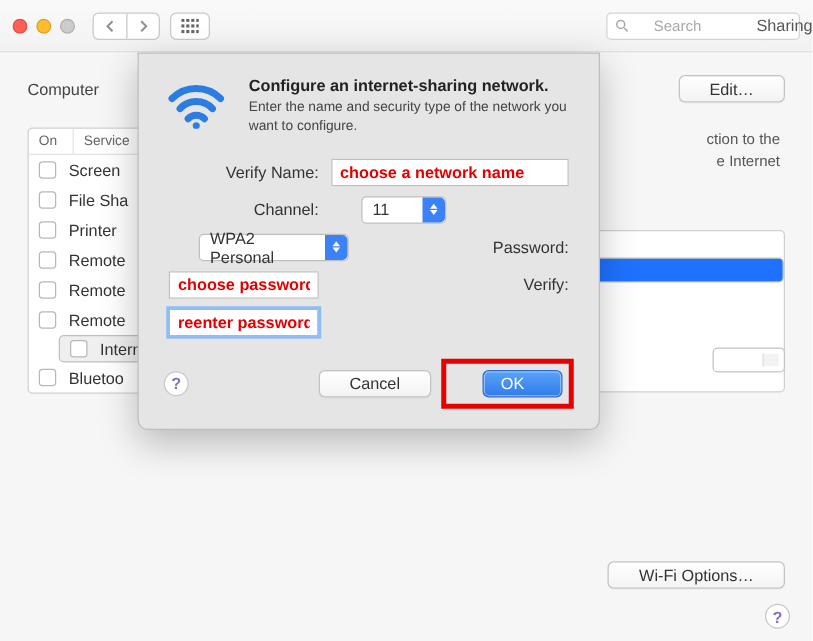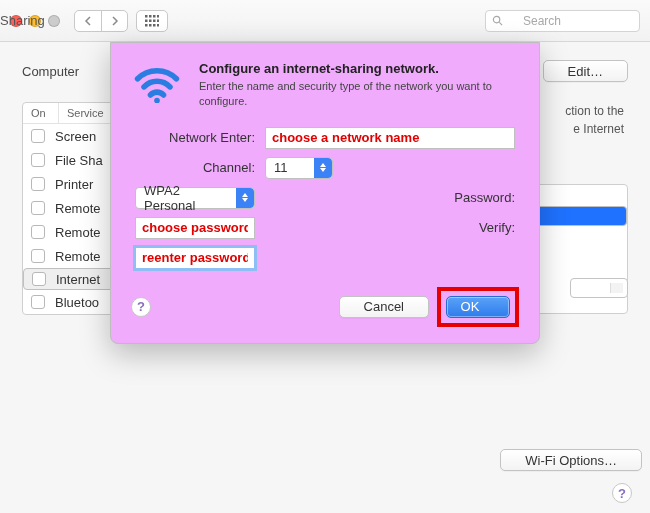--- a/index.html
+++ b/index.html
@@ -7,21 +7,21 @@
 
   
   .titlebar { height: 42px; background: linear-gradient(#fafafa,#f2f2f2); border-bottom: 1px solid #d7d7d7; display: flex; align-items: center; padding: 0 10px; gap: 8px; }
   .traffic { display:flex; gap:7px; margin-right: 6px; }
   .dot { width: 12px; height: 12px; border-radius: 50%; border: 0.5px solid rgba(0,0,0,.15); }
   .red{background:#ff5f57}.yellow{background:#ffbd2e}.green{background:#ccc}
   .navbtns { display:flex; border:1px solid #c9c9c9; border-radius:5px; overflow:hidden; background:#fff; height:22px; }
   .navbtn { width:26px; display:flex; align-items:center; justify-content:center; color:#888; font-size:12px; }
   .navbtn + .navbtn { border-left:1px solid #c9c9c9; }
   .gridbtn { width:32px; height:22px; border:1px solid #c9c9c9; border-radius:5px; background:#fff; display:flex; align-items:center; justify-content:center; font-size:12px; color:#555; }
-  .wintitle { position:absolute; left:0; right:0; text-align:left; color:#555; font-size:13px; pointer-events:none; }
+  .wintitle { position:absolute; left:0; right:0; text-align:right; color:#555; font-size:13px; pointer-events:none; }
   .searchwrap { margin-left:auto; width:155px; height:22px; background:#fff; border:1px solid #d4d4d4; border-radius:4px; display:flex; align-items:center; padding:0 6px; color:#a8a8a8; font-size:12px; gap:20px; }
 
   
   .prefpane { position:relative; padding:18px 22px; background:#f6f6f6; height:calc(100% - 42px); }
   .compname-row { display:flex; align-items:center; gap:12px; margin-bottom:20px; }
   .compname-label { font-size:13px; color:#444; }
   .edit-btn { margin-left:auto; }
 
   .split { display:flex; gap:20px; }
   .left { width: 188px; }
@@ -35,38 +35,38 @@
   .listrow { display:flex; align-items:center; height:24px; padding:0 8px; }
   .listrow.sel { background:#efefef; }
   .chk { width:14px; height:14px; border:1px solid #b8b8b8; border-radius:3px; margin-right:10px; background:#fff; }
 
   .right-text { font-size:12px; color:#555; text-align:right; line-height:1.5; padding-right:4px; }
   .port-box { position:absolute; top:82px; right:0; width:186px; height:130px; background:#fff; border:1px solid #cfcfcf; border-radius:4px; font-size:13px; }
   .port-box .sel { background:#1f72ff; color:#fff; height:20px; }
   .port-box .row { padding:3px 8px; }
 
   .macbtn { background:linear-gradient(#fff,#f3f3f3); border:1px solid #c3c3c3; border-radius:5px; font-size:13px; color:#333; height:22px; padding:0 24px; display:inline-flex; align-items:center; box-shadow:0 1px 0 rgba(0,0,0,.03); }
-  .wifi-opts { position:absolute; right:8px; bottom:42px; }
+  .wifi-opts { position:absolute; right:22px; bottom:42px; }
   .help-bottom { position:absolute; right:18px; bottom:10px; }
 
   .helpdot { width:20px; height:20px; border-radius:50%; border:1px solid #c7c7c7; background:#fff; color:#8a6fbf; font-size:13px; display:flex; align-items:center; justify-content:center; font-weight:bold; }
 
   
-  .sheet { position:absolute; top:42px; left:110px; width:430px; background:#f0abfc; border:1px solid #bdbdbd; border-radius:0 0 8px 8px; box-shadow:0 10px 30px rgba(0,0,0,.25); padding:18px 20px 16px 20px; z-index: 50; }
+  .sheet { position:absolute; top:42px; left:110px; width:370px; background:#e5e5e5; border:1px solid #bdbdbd; border-radius:0 0 8px 8px; box-shadow:0 10px 30px rgba(0,0,0,.25); padding:18px 20px 16px 20px; z-index: 50; }
   .sheet-head { display:flex; gap:16px; margin-bottom:18px; }
   .wifi-icon svg { width:52px; height:42px; }
   .sheet-title { font-size:13px; font-weight:bold; color:#222; margin-bottom:3px; }
   .sheet-sub { font-size:11px; color:#444; line-height:1.35; }
 
   .form { display:grid; grid-template-columns: 120px 1fr; gap:8px 10px; align-items:center; font-size:13px; color:#333; margin-left:4px; margin-right:4px; }
   .form label { text-align:right; }
   .txt { height:22px; border:1px solid #c0c0c0; border-radius:0; background:#fff; padding:0 6px; font-size:13px; width:100%; }
   .txt.red { color:#e20000; font-weight:bold; }
   .txt.focus { outline:3px solid #8fbef5; outline-offset:-1px; border-color:#7bb1ea; }
-  .sel { position:relative; height:22px; background:#fff; border:1px solid #c0c0c0; border-radius:4px; padding:0 24px 0 8px; display:flex; align-items:center; font-size:13px; }
+  .sel { position:relative; height:22px; background:#fff; border:1px solid #c0c0c0; border-radius:4px; padding:0 24px 0 8px; display:flex; align-items:center; font-size:13px;margin-left:24px; }
   .sel .cap { position:absolute; right:0; top:0; bottom:0; width:18px; background:#3b82f6; border-radius:0 4px 4px 0; display:flex; flex-direction:column; align-items:center; justify-content:center; }
   .sel .cap::before, .sel .cap::after { content:""; border-left:3px solid transparent; border-right:3px solid transparent; }
   .sel .cap::before { border-bottom:4px solid #fff; margin-bottom:1px; }
   .sel .cap::after { border-top:4px solid #fff; }
   .sel.wide { width:100%; }
   .sel.narrow { width:68px; }
 
   .hint { grid-column:2; font-size:11px; color:#555; margin-top:-2px; }
 
   .sheet-foot { display:flex; align-items:center; margin-top:18px; }
@@ -209,21 +209,21 @@
         <circle cx="32" cy="49" r="3.5" fill="#2b7de1"></circle>
       </svg>
     </div>
     <div>
       <div class="sheet-title">Configure an internet-sharing network.</div>
       <div class="sheet-sub">Enter the name and security type of the network you want to configure.</div>
     </div>
   </div>
 
   <div class="form">
-    <label>Network Enter:</label>
+    <label>Verify Name:</label>
     <input class="txt red" value="choose a network name" style="">
 
     <label>Channel:</label>
     <div>
         <div class="sel narrow">
           <span>11</span>
           <div class="cap"></div>
         </div>
       </div>
 

